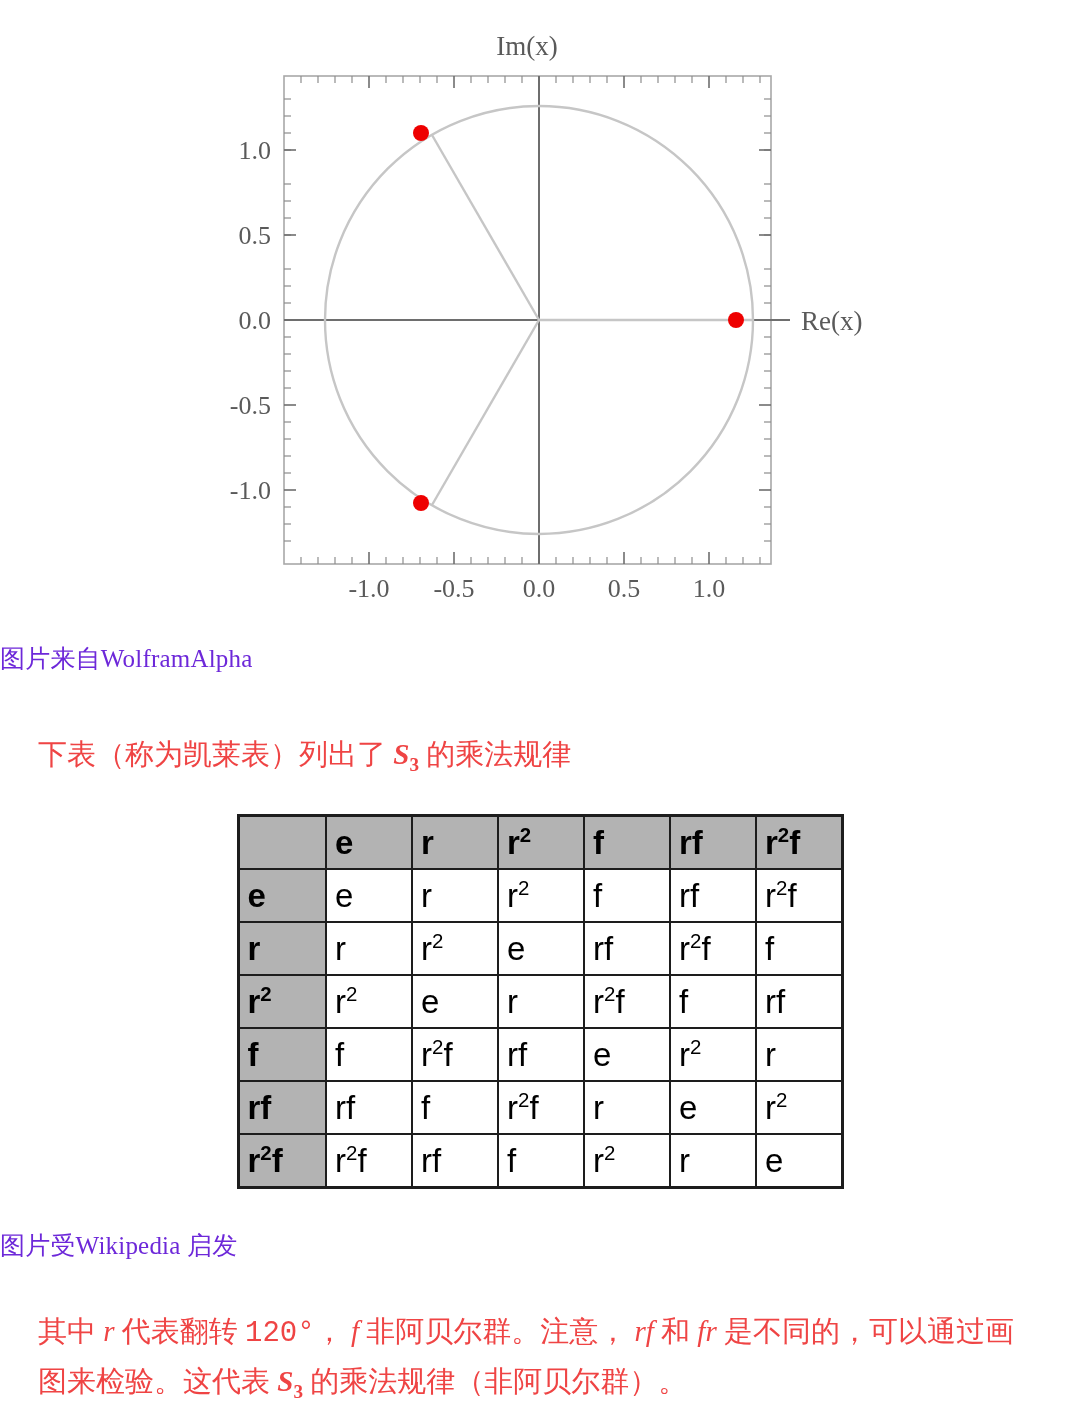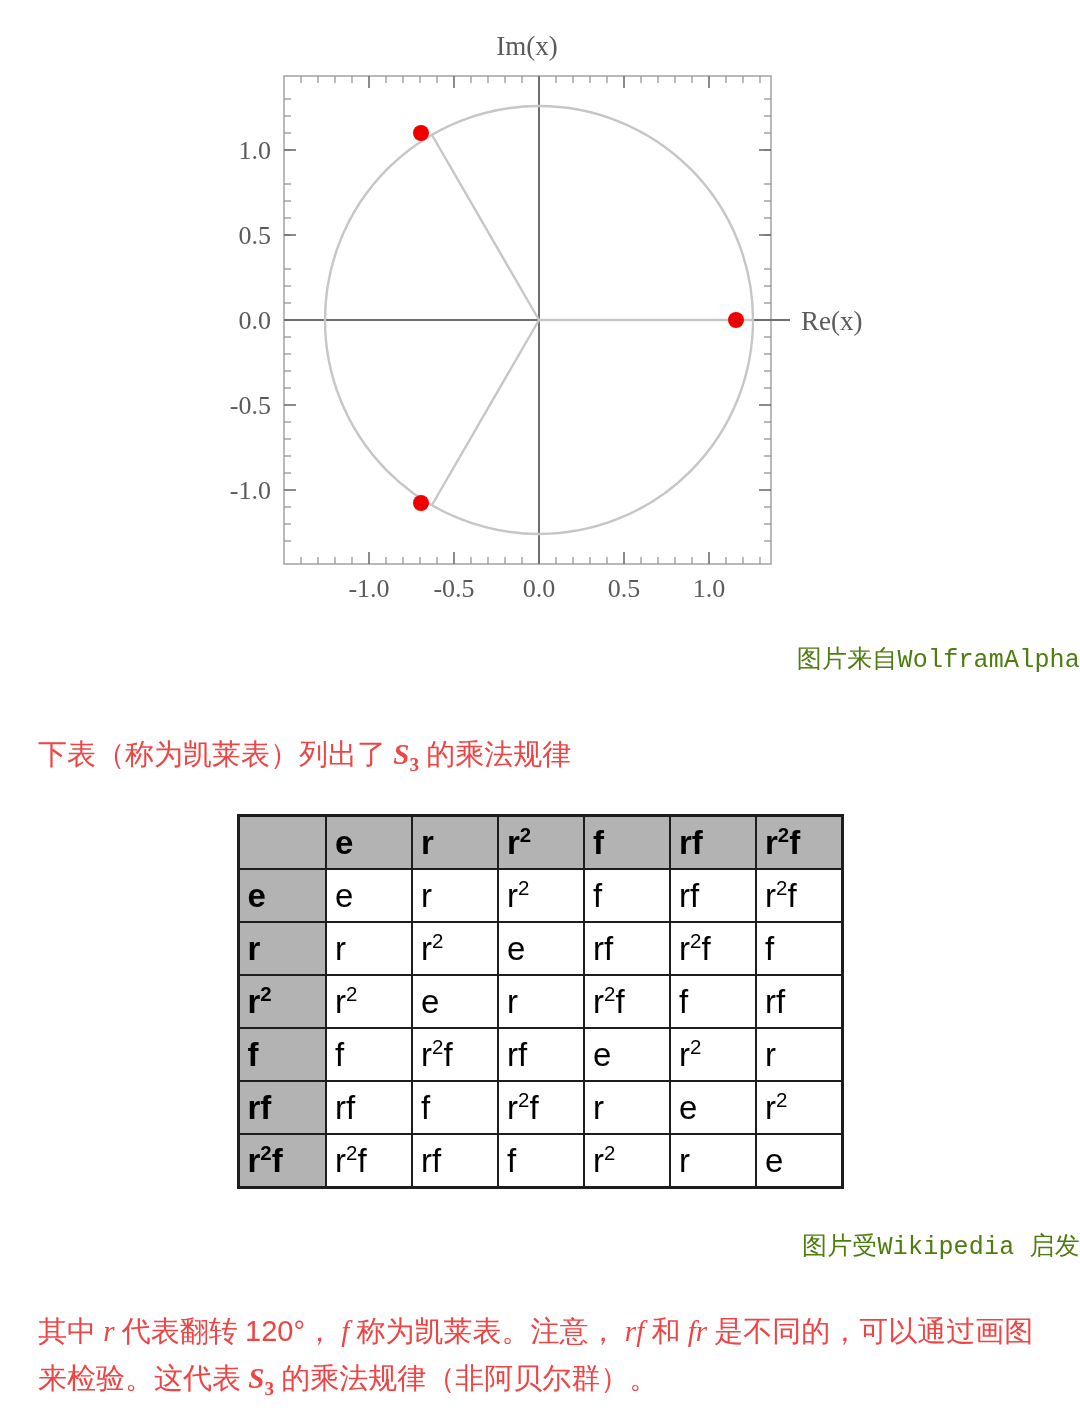--- a/index.html
+++ b/index.html
@@ -21,28 +21,28 @@
     position: relative;
     width: 984px;
     height: 620px;
   }
   .plot-svg {
     display: block;
   }
 
   
   .caption {
-    text-align: right;
-    color: #4d7c0f;
+    text-align: left;
+    color: #6d28d9;
     font-size: 25px;
-    font-family: Liberation Mono, monospace;
+    font-family: Liberation Serif, serif;
     letter-spacing: 0.2px;
   }
   .caption-1 { margin: 22px 0 0 0; }
-  .caption-2 { margin: 40px 0 0 0; padding-left: 16px; }
+  .caption-2 { margin: 40px 0 0 0; }
 
   
   .para {
     font-size: 29px;
     line-height: 1.62;
     color: #ef4444;
     margin: 0;
     padding: 0 38px;
     font-family: "Liberation Serif", "DejaVu Serif", serif;
   }
@@ -56,21 +56,21 @@
     font-style: italic;
     font-weight: bold;
     font-family: "Liberation Serif", "DejaVu Serif", serif;
   }
   .mathvar-b sub {
     font-style: normal;
     font-weight: bold;
     font-size: 0.66em;
   }
   .mathnum {
-    font-family: Liberation Sans, sans-serif;
+    font-family: Liberation Mono, monospace;
   }
 
   
   .table-wrap {
     display: flex;
     justify-content: center;
     margin-top: 34px;
   }
   table.cayley {
     border-collapse: collapse;
@@ -357,13 +357,13 @@
         <td>r<sup>2</sup></td>
         <td>r</td>
         <td>e</td>
       </tr>
     </tbody>
   </table>
 </div>
 
 <div class="caption caption-2">图片受Wikipedia 启发</div>
 
-<p class="para para-outro"><span>其中 </span><span class="mathvar">r</span><span> 代表翻转 </span><span class="mathnum">120°</span><span>， </span><span class="mathvar">f</span><span> 称为凯莱表。注意， </span><span class="mathvar">rf</span><span> 和 </span><span class="mathvar">fr</span><span> 是不同的，可以通过画图来检验。这代表 </span><span class="mathvar-b"><span>S</span><sub>3</sub></span><span> 的乘法规律（非阿贝尔群）。</span></p>
+<p class="para para-outro"><span>其中 </span><span class="mathvar">r</span><span> 代表翻转 </span><span class="mathnum">120°</span><span>， </span><span class="mathvar">f</span><span> 非阿贝尔群。注意， </span><span class="mathvar">rf</span><span> 和 </span><span class="mathvar">fr</span><span> 是不同的，可以通过画图来检验。这代表 </span><span class="mathvar-b"><span>S</span><sub>3</sub></span><span> 的乘法规律（非阿贝尔群）。</span></p>
 
 </body></html>

